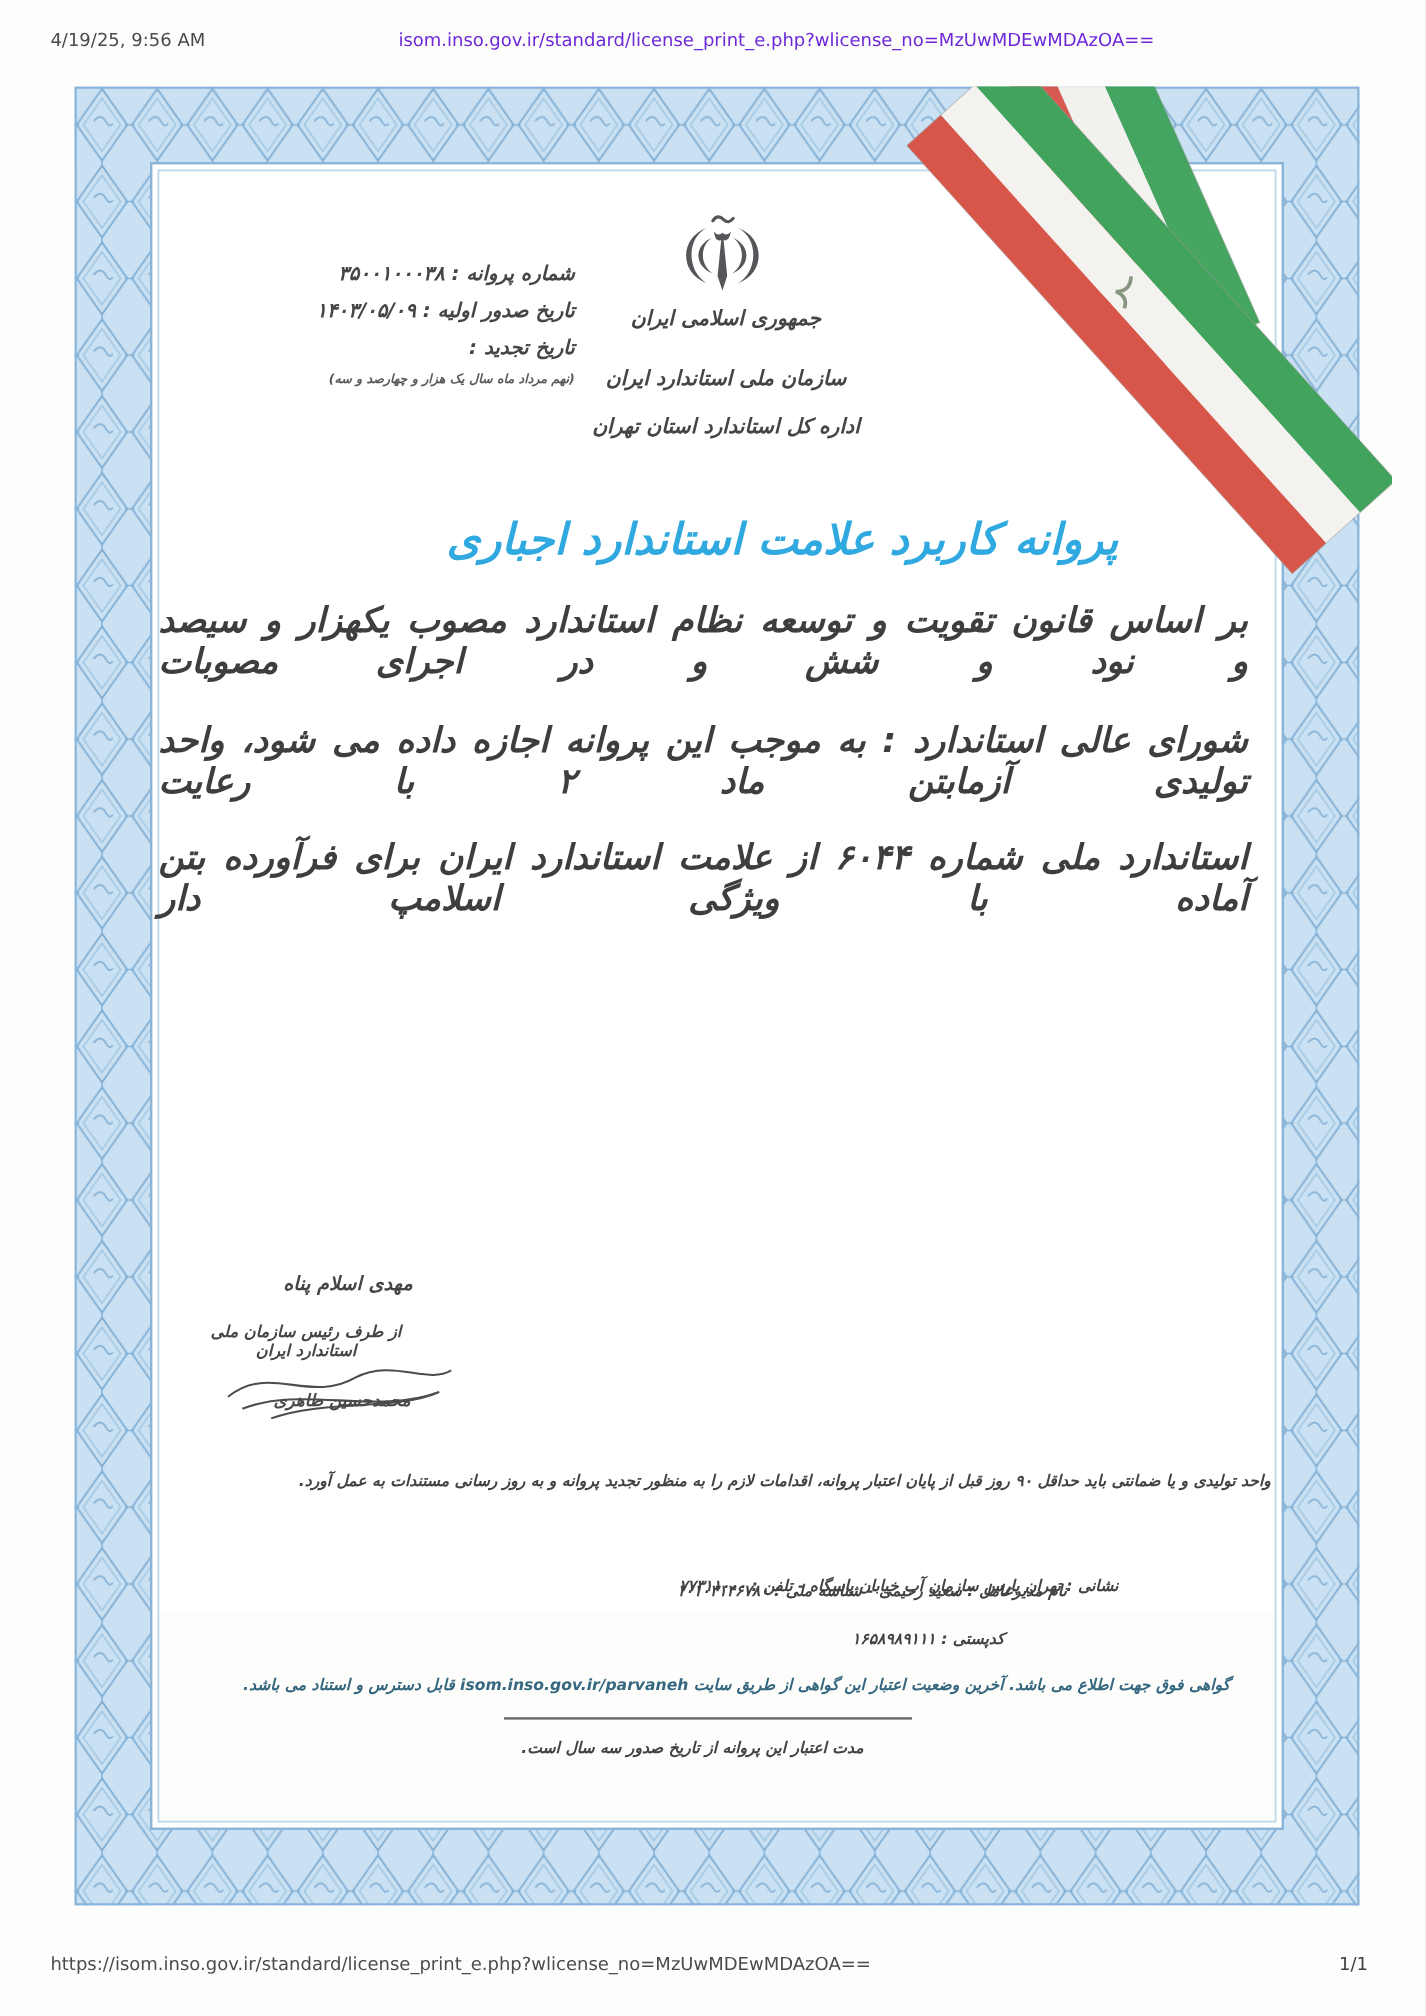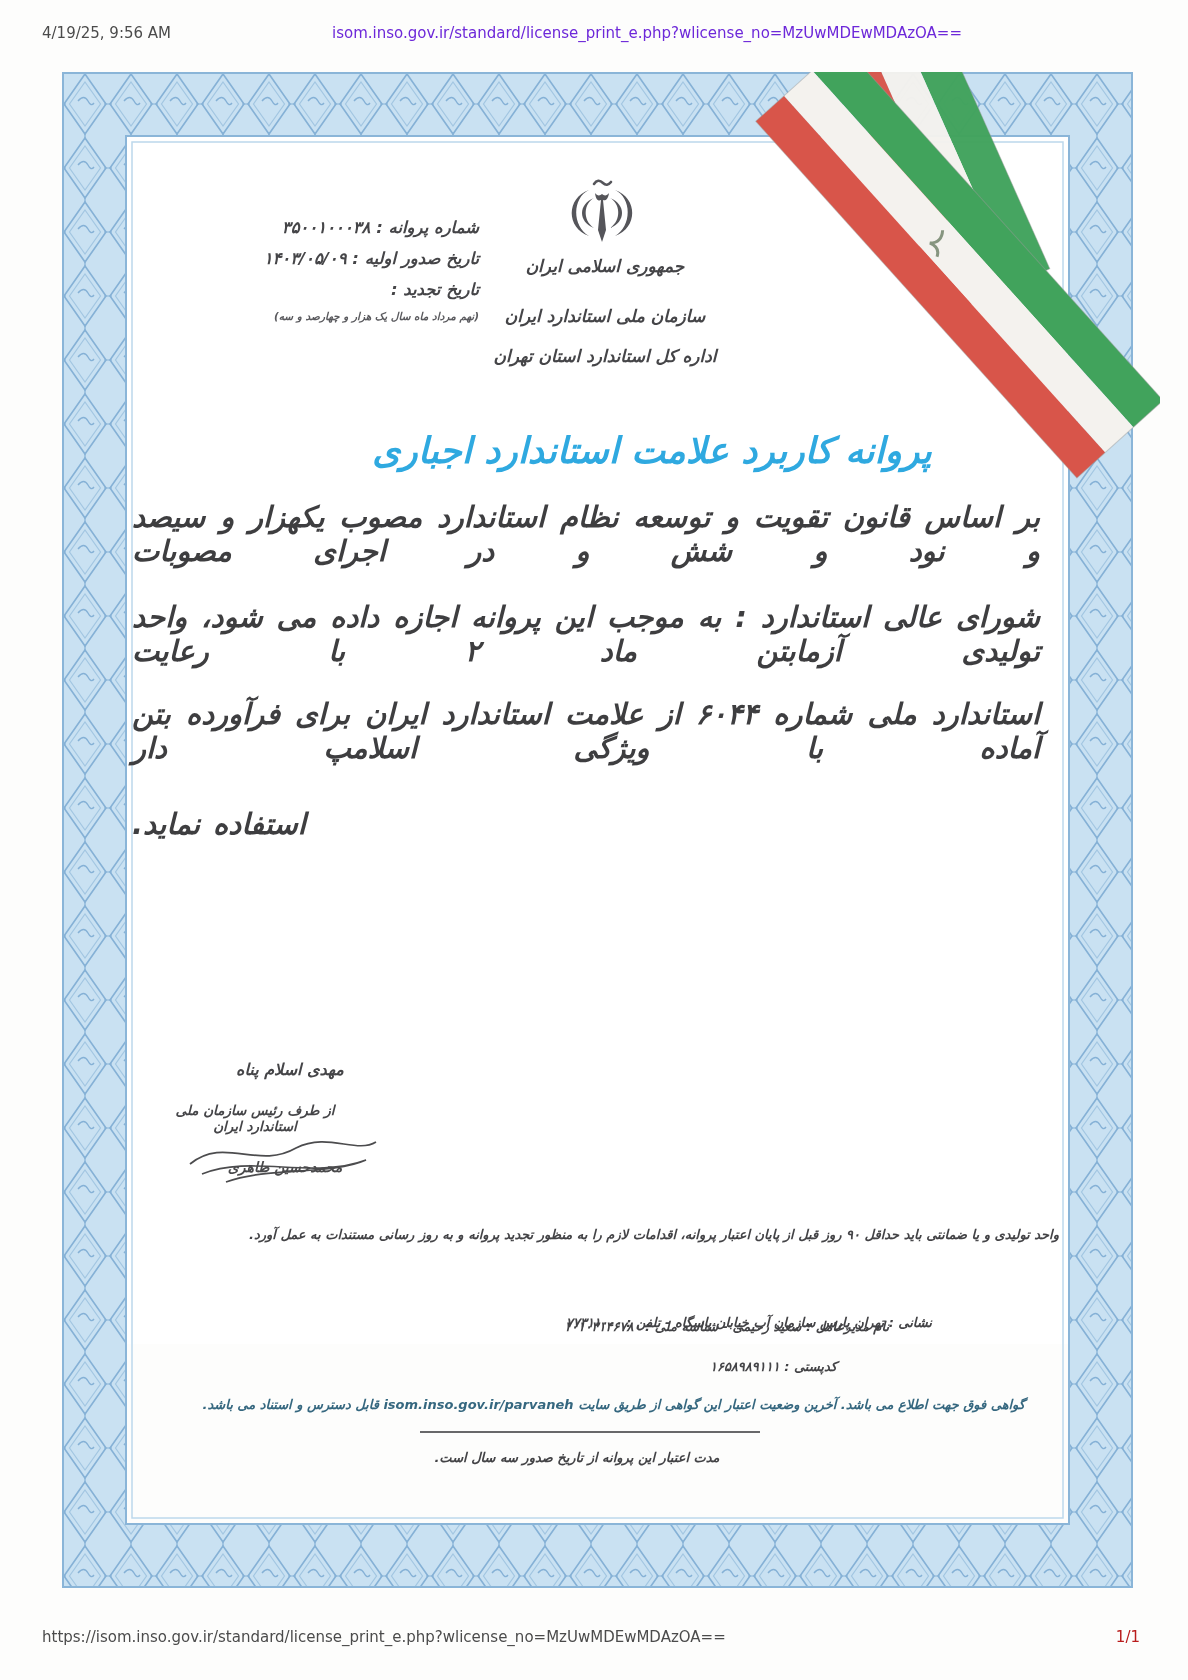--- a/index.html
+++ b/index.html
@@ -5,21 +5,21 @@
   html,body{margin:0;padding:0;background:#e9e9e9;}
   .page{
     position:relative;width:1188px;height:1680px;margin:0 auto;
     background:#fdfdfc;overflow:hidden;
     font-family:"DejaVu Sans",sans-serif;color:#46464a;
   }
   
   .print-header-date{position:absolute;left:42px;top:24px;font-size:15px;color:#4b4b4b;}
   .print-header-url{position:absolute;left:106px;right:0;top:24px;text-align:center;font-size:15px;color:#6d28d9;}
   .print-footer-url{position:absolute;left:42px;top:1628px;font-size:15px;color:#4b4b4b;}
-  .print-footer-page{position:absolute;right:48px;top:1628px;font-size:15px;color:#b91c1c;}
+  .print-footer-page{position:absolute;right:48px;top:1628px;font-size:15px;color:#404040;}
 
   
   .certificate{position:absolute;left:62px;top:72px;width:1071px;height:1272px;background:#ffffff;}
   .border-svg{position:absolute;left:0;top:0;z-index:1;}
   .ribbon-svg{position:absolute;left:578px;top:0;width:520px;height:430px;z-index:2;overflow:hidden;}
   .content{position:absolute;left:0;top:0;width:100%;height:100%;z-index:3;}
 
   .rtl{direction:rtl;unicode-bidi:isolate;}
   .pers{font-style:italic;font-weight:bold;color:#454548;}
 
@@ -129,21 +129,20 @@
 
       <div class="org-line rtl pers" style="top:184px">جمهوری اسلامی ایران</div>
       <div class="org-line rtl pers" style="top:234px">سازمان ملی استاندارد ایران</div>
       <div class="org-line rtl pers" style="top:274px">اداره کل استاندارد استان تهران</div>
 
       <div class="title-line rtl">پروانه کاربرد علامت استاندارد اجباری</div>
 
       <div class="body-line justified rtl" style="top:428px">بر اساس قانون تقویت و توسعه نظام استاندارد مصوب یکهزار و سیصد و نود و شش و در اجرای مصوبات</div>
       <div class="body-line justified rtl" style="top:528px">شورای عالی استاندارد : به موجب این پروانه اجازه داده می شود، واحد تولیدی آزمابتن ماد ۲ با رعایت</div>
       <div class="body-line justified rtl" style="top:625px">استاندارد ملی شماره ۶۰۴۴ از علامت استاندارد ایران برای فرآورده بتن آماده با ویژگی اسلامپ دار</div>
-      <div class="body-line last rtl" style="top:735px">استفاده نماید.</div>
 
       <div class="sig-name rtl pers">مهدی اسلام پناه</div>
       <div class="sig-onbehalf rtl pers">از طرف رئیس سازمان ملی استاندارد ایران</div>
       <svg class="sig-flourish" width="210" height="80" viewBox="0 0 210 80">
         <path d="M10 44 C 44 16 78 50 116 28 C 148 12 176 34 196 22 M22 54 C 72 34 132 60 186 40 C 150 56 90 46 46 62" stroke="#4c4c4e" stroke-width="1.7" fill="none"></path>
         <text x="105" y="52" text-anchor="middle" class="sig-signer">محمدحسین طاهری</text>
       </svg>
 
       <div class="detail d1 rtl pers">واحد تولیدی و یا ضمانتی باید حداقل ۹۰ روز قبل از پایان اعتبار پروانه، اقدامات لازم را به منظور تجدید پروانه و به روز رسانی مستندات به عمل آورد.</div>
       <div class="detail d2 rtl pers">نشانی : تهران پارس سازمان آب خیابان پاسگاه - تلفن : ۷۷۳۱۱۰۰۰</div>

